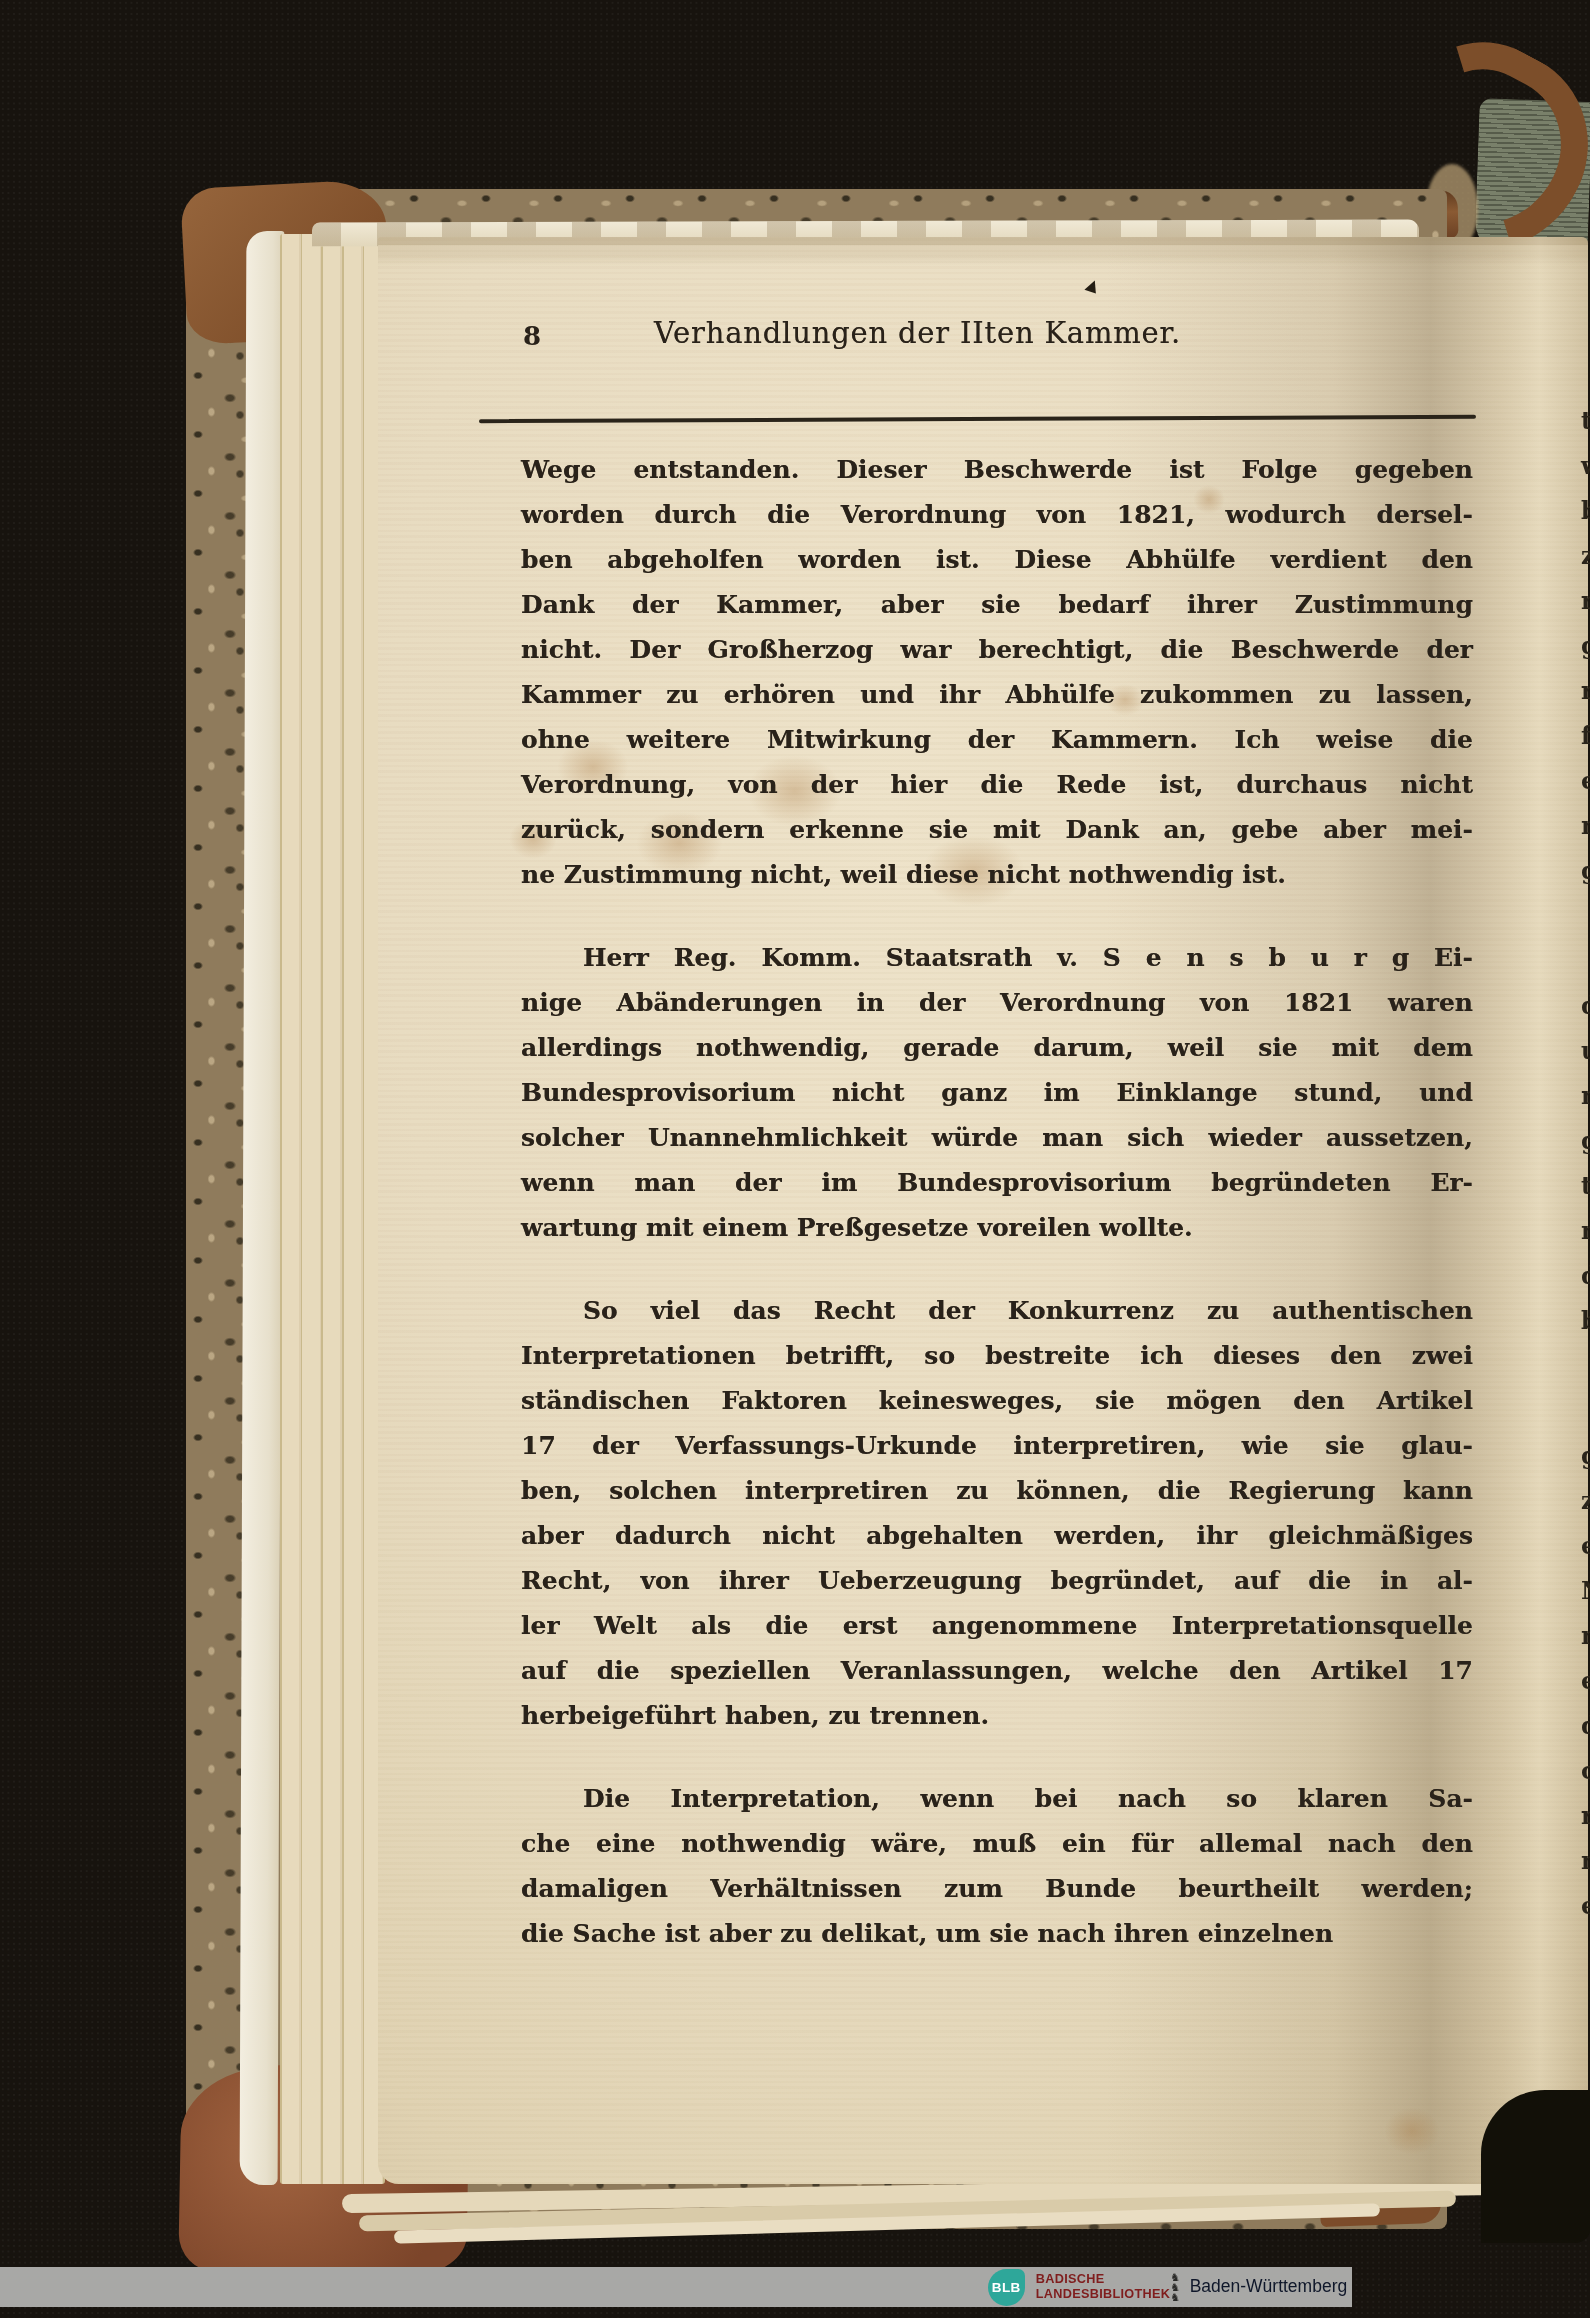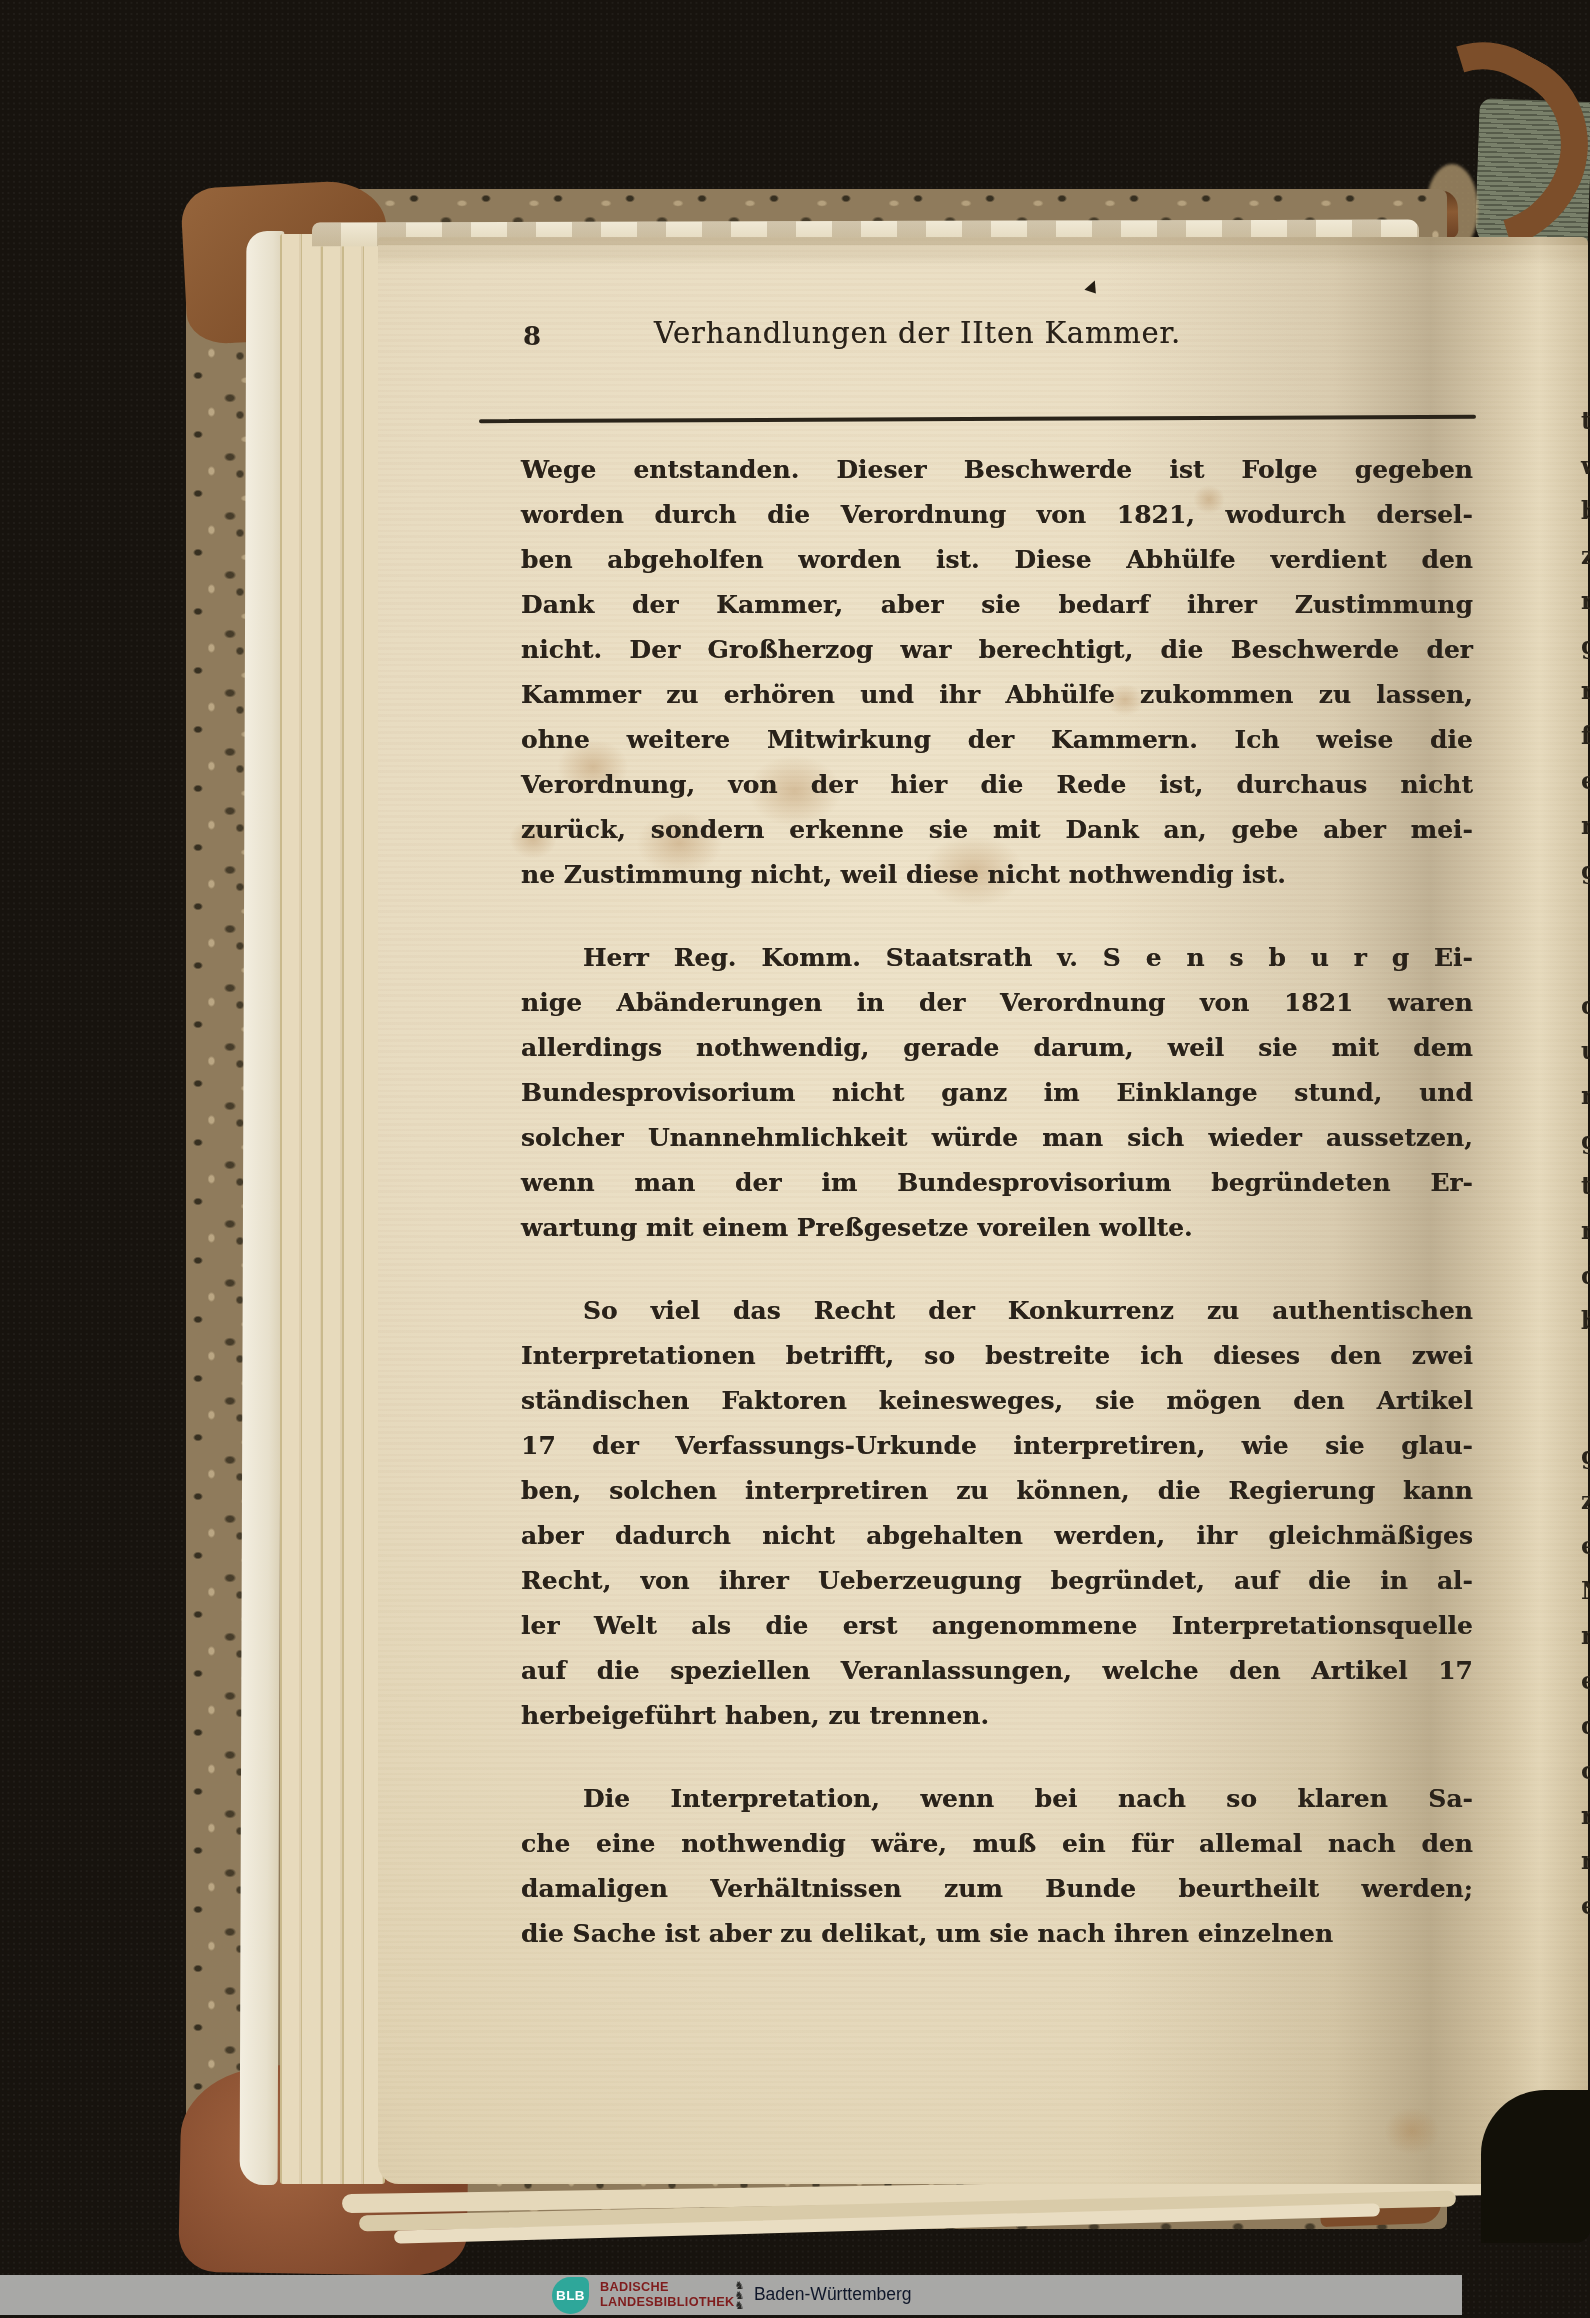--- a/index.html
+++ b/index.html
@@ -91,22 +91,22 @@
     text-align:justify;text-align-last:justify;text-justify:inter-word;
     text-shadow:0 0 0.5px rgba(40,30,15,.6);white-space:nowrap;}
   .line.indent{padding-left:62px;}
   .line.last{text-align-last:left;}
 
   
   .fragments{left:1581px;top:398px;width:32px;color:#2a241a;font-size:24px;font-weight:700;
     line-height:45px;white-space:pre-line;}
 
   
-  .footer-bar{left:0;bottom:4px;width:1462px;height:40px;background:#a8a8a6;
-    display:flex;align-items:center;justify-content:center;
+  .footer-bar{left:0;bottom:12px;width:1352px;height:40px;background:#a8a8a6;
+    display:flex;align-items:center;justify-content:flex-end;
     font-family:"Liberation Sans", sans-serif;z-index:10;}
   .blb{display:flex;align-items:center;gap:11px;padding-left:6.4px;}
   .blb-badge{width:37px;height:37px;background:#2ea79a;border-radius:50% 18% 50% 50%;
     display:flex;align-items:center;justify-content:center;}
   .blb-badge span{color:#ffffff;font-size:13.5px;font-weight:700;letter-spacing:0.4px;}
   .blb-text{color:#7f1d1d;font-size:12.7px;font-weight:700;line-height:15px;letter-spacing:0.3px;}
   .bw{display:flex;align-items:center;gap:9.5px;padding-right:4.8px;}
   .bw-crest{display:flex;flex-direction:column;color:#2a2a28;font-size:11px;line-height:10.3px;}
   .bw-label{color:#0f172a;font-size:17.5px;}
 </style>

